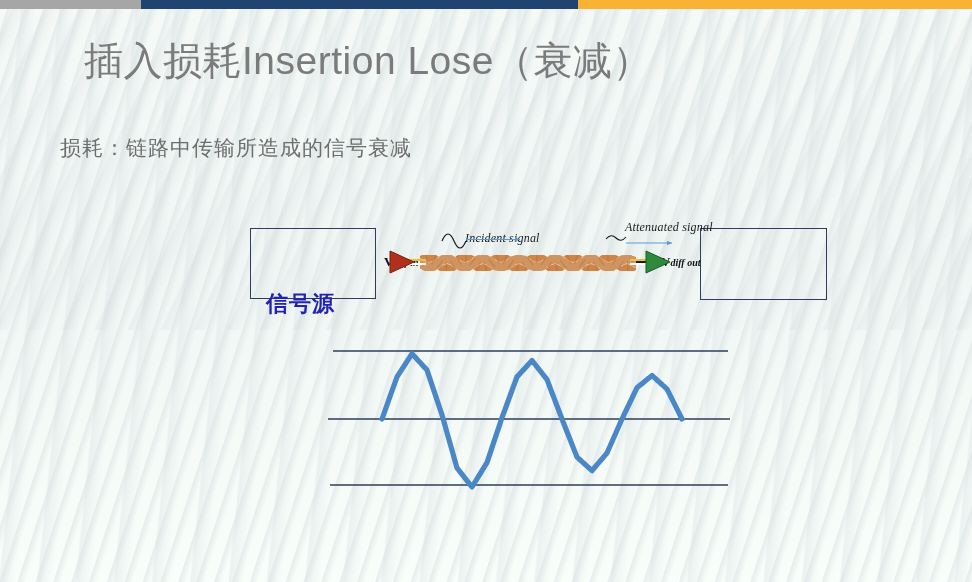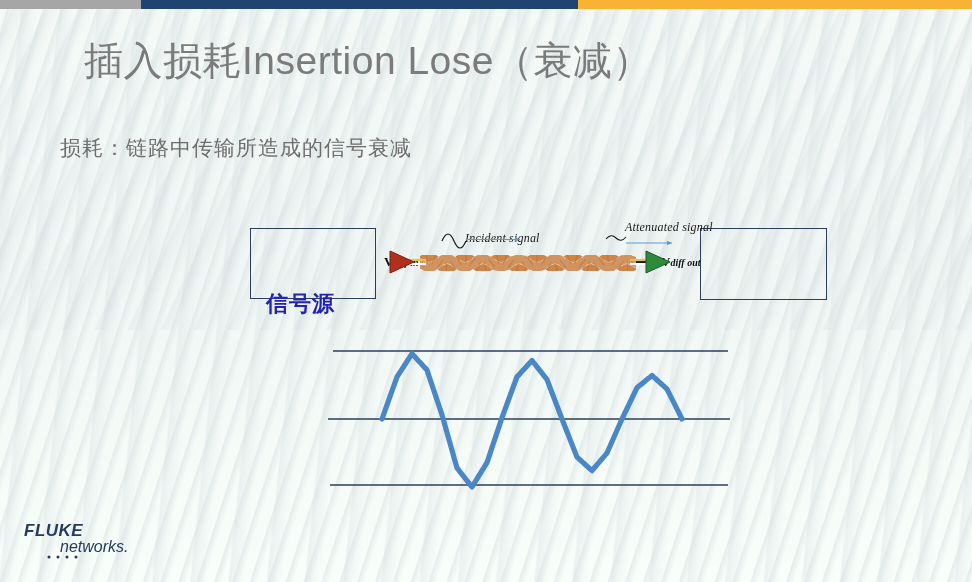--- a/index.html
+++ b/index.html
@@ -198,26 +198,14 @@
     <svg id="wave-svg" width="420" height="160" viewBox="0 0 420 160" xmlns="http://www.w3.org/2000/svg">
       <g>
         <line id="ref-top" x1="13" y1="11" x2="408" y2="11" stroke="#2b3f5c" stroke-width="1.4"></line>
         <line id="ref-mid" x1="8" y1="79" x2="410" y2="79" stroke="#2b3f5c" stroke-width="1.4"></line>
         <line id="ref-bot" x1="10" y1="145" x2="408" y2="145" stroke="#2b3f5c" stroke-width="1.4"></line>
       </g>
       <path id="wave-path" fill="none" stroke="#4a87c6" stroke-width="5.2" stroke-linecap="round" stroke-linejoin="round" d="M62.00,79.00 L62.88,76.52 L63.76,74.04 L64.65,71.56 L65.53,69.08 L66.41,66.60 L67.29,64.12 L68.18,61.64 L69.06,59.16 L69.94,56.68 L70.82,54.20 L71.71,51.72 L72.59,49.24 L73.47,46.76 L74.35,44.28 L75.24,41.80 L76.12,39.32 L77.00,36.84 L77.88,35.48 L78.76,34.12 L79.65,32.76 L80.53,31.40 L81.41,30.04 L82.29,28.68 L83.18,27.32 L84.06,25.96 L84.94,24.60 L85.82,23.24 L86.71,21.88 L87.59,20.52 L88.47,19.16 L89.35,17.80 L90.24,16.44 L91.12,15.08 L92.00,13.72 L92.88,14.68 L93.76,15.64 L94.65,16.60 L95.53,17.56 L96.41,18.52 L97.29,19.48 L98.18,20.44 L99.06,21.40 L99.94,22.36 L100.82,23.32 L101.71,24.28 L102.59,25.24 L103.47,26.20 L104.35,27.16 L105.24,28.12 L106.12,29.08 L107.00,30.04 L107.88,32.68 L108.76,35.32 L109.65,37.96 L110.53,40.60 L111.41,43.24 L112.29,45.88 L113.18,48.52 L114.06,51.16 L114.94,53.80 L115.82,56.44 L116.71,59.08 L117.59,61.72 L118.47,64.36 L119.35,67.00 L120.24,69.64 L121.12,72.28 L122.00,74.92 L122.88,78.04 L123.76,81.16 L124.65,84.28 L125.53,87.40 L126.41,90.52 L127.29,93.64 L128.18,96.76 L129.06,99.88 L129.94,103.00 L130.82,106.12 L131.71,109.24 L132.59,112.36 L133.47,115.48 L134.35,118.60 L135.24,121.72 L136.12,124.84 L137.00,127.96 L137.88,129.08 L138.76,130.20 L139.65,131.32 L140.53,132.44 L141.41,133.56 L142.29,134.68 L143.18,135.80 L144.06,136.92 L144.94,138.04 L145.82,139.16 L146.71,140.28 L147.59,141.40 L148.47,142.52 L149.35,143.64 L150.24,144.76 L151.12,145.88 L152.00,147.00 L152.88,145.56 L153.76,144.12 L154.65,142.68 L155.53,141.24 L156.41,139.80 L157.29,138.36 L158.18,136.92 L159.06,135.48 L159.94,134.04 L160.82,132.60 L161.71,131.16 L162.59,129.72 L163.47,128.28 L164.35,126.84 L165.24,125.40 L166.12,123.96 L167.00,122.52 L167.88,119.88 L168.76,117.24 L169.65,114.60 L170.53,111.96 L171.41,109.32 L172.29,106.68 L173.18,104.04 L174.06,101.40 L174.94,98.76 L175.82,96.12 L176.71,93.48 L177.59,90.84 L178.47,88.20 L179.35,85.56 L180.24,82.92 L181.12,80.28 L182.00,77.64 L182.88,75.24 L183.76,72.84 L184.65,70.44 L185.53,68.04 L186.41,65.64 L187.29,63.24 L188.18,60.84 L189.06,58.44 L189.94,56.04 L190.82,53.64 L191.71,51.24 L192.59,48.84 L193.47,46.44 L194.35,44.04 L195.24,41.64 L196.12,39.24 L197.00,36.84 L197.88,35.88 L198.76,34.92 L199.65,33.96 L200.53,33.00 L201.41,32.04 L202.29,31.08 L203.18,30.12 L204.06,29.16 L204.94,28.20 L205.82,27.24 L206.71,26.28 L207.59,25.32 L208.47,24.36 L209.35,23.40 L210.24,22.44 L211.12,21.48 L212.00,20.52 L212.88,21.64 L213.76,22.76 L214.65,23.88 L215.53,25.00 L216.41,26.12 L217.29,27.24 L218.18,28.36 L219.06,29.48 L219.94,30.60 L220.82,31.72 L221.71,32.84 L222.59,33.96 L223.47,35.08 L224.35,36.20 L225.24,37.32 L226.12,38.44 L227.00,39.56 L227.88,41.88 L228.76,44.20 L229.65,46.52 L230.53,48.84 L231.41,51.16 L232.29,53.48 L233.18,55.80 L234.06,58.12 L234.94,60.44 L235.82,62.76 L236.71,65.08 L237.59,67.40 L238.47,69.72 L239.35,72.04 L240.24,74.36 L241.12,76.68 L242.00,79.00 L242.88,81.24 L243.76,83.48 L244.65,85.72 L245.53,87.96 L246.41,90.20 L247.29,92.44 L248.18,94.68 L249.06,96.92 L249.94,99.16 L250.82,101.40 L251.71,103.64 L252.59,105.88 L253.47,108.12 L254.35,110.36 L255.24,112.60 L256.12,114.84 L257.00,117.08 L257.88,117.88 L258.76,118.68 L259.65,119.48 L260.53,120.28 L261.41,121.08 L262.29,121.88 L263.18,122.68 L264.06,123.48 L264.94,124.28 L265.82,125.08 L266.71,125.88 L267.59,126.68 L268.47,127.48 L269.35,128.28 L270.24,129.08 L271.12,129.88 L272.00,130.68 L272.88,129.64 L273.76,128.60 L274.65,127.56 L275.53,126.52 L276.41,125.48 L277.29,124.44 L278.18,123.40 L279.06,122.36 L279.94,121.32 L280.82,120.28 L281.71,119.24 L282.59,118.20 L283.47,117.16 L284.35,116.12 L285.24,115.08 L286.12,114.04 L287.00,113.00 L287.88,111.00 L288.76,109.00 L289.65,107.00 L290.53,105.00 L291.41,103.00 L292.29,101.00 L293.18,99.00 L294.06,97.00 L294.94,95.00 L295.82,93.00 L296.71,91.00 L297.59,89.00 L298.47,87.00 L299.35,85.00 L300.24,83.00 L301.12,81.00 L302.00,79.00 L302.88,77.16 L303.76,75.32 L304.65,73.48 L305.53,71.64 L306.41,69.80 L307.29,67.96 L308.18,66.12 L309.06,64.28 L309.94,62.44 L310.82,60.60 L311.71,58.76 L312.59,56.92 L313.47,55.08 L314.35,53.24 L315.24,51.40 L316.12,49.56 L317.00,47.72 L317.88,47.00 L318.76,46.28 L319.65,45.56 L320.53,44.84 L321.41,44.12 L322.29,43.40 L323.18,42.68 L324.06,41.96 L324.94,41.24 L325.82,40.52 L326.71,39.80 L327.59,39.08 L328.47,38.36 L329.35,37.64 L330.24,36.92 L331.12,36.20 L332.00,35.48 L332.88,36.28 L333.76,37.08 L334.65,37.88 L335.53,38.68 L336.41,39.48 L337.29,40.28 L338.18,41.08 L339.06,41.88 L339.94,42.68 L340.82,43.48 L341.71,44.28 L342.59,45.08 L343.47,45.88 L344.35,46.68 L345.24,47.48 L346.12,48.28 L347.00,49.08 L347.88,50.84 L348.76,52.60 L349.65,54.36 L350.53,56.12 L351.41,57.88 L352.29,59.64 L353.18,61.40 L354.06,63.16 L354.94,64.92 L355.82,66.68 L356.71,68.44 L357.59,70.20 L358.47,71.96 L359.35,73.72 L360.24,75.48 L361.12,77.24 L362.00,79.00"></path>
     </svg>
   </div>
 
-  <div class="logo">
-    <svg width="140" height="46" viewBox="0 0 140 46" xmlns="http://www.w3.org/2000/svg">
-      <text id="logo-top" x="2" y="20" font-family="'Liberation Sans',sans-serif" font-size="17" font-weight="bold" font-style="italic" fill="#243a5e" letter-spacing="0.5">FLUKE</text>
-      <text id="logo-bottom" x="38" y="36" font-family="'Liberation Sans',sans-serif" font-size="16" font-style="italic" fill="#243a5e" letter-spacing="0">networks.</text>
-      <g>
-        <circle cx="27" cy="41" r="1.5" fill="#243a5e"></circle>
-        <circle cx="36" cy="41" r="1.5" fill="#243a5e"></circle>
-        <circle cx="45" cy="41" r="1.5" fill="#243a5e"></circle>
-        <circle cx="54" cy="41" r="1.5" fill="#243a5e"></circle>
-      </g>
-    </svg>
-  </div>
 
 </div>
 
 </body></html>

